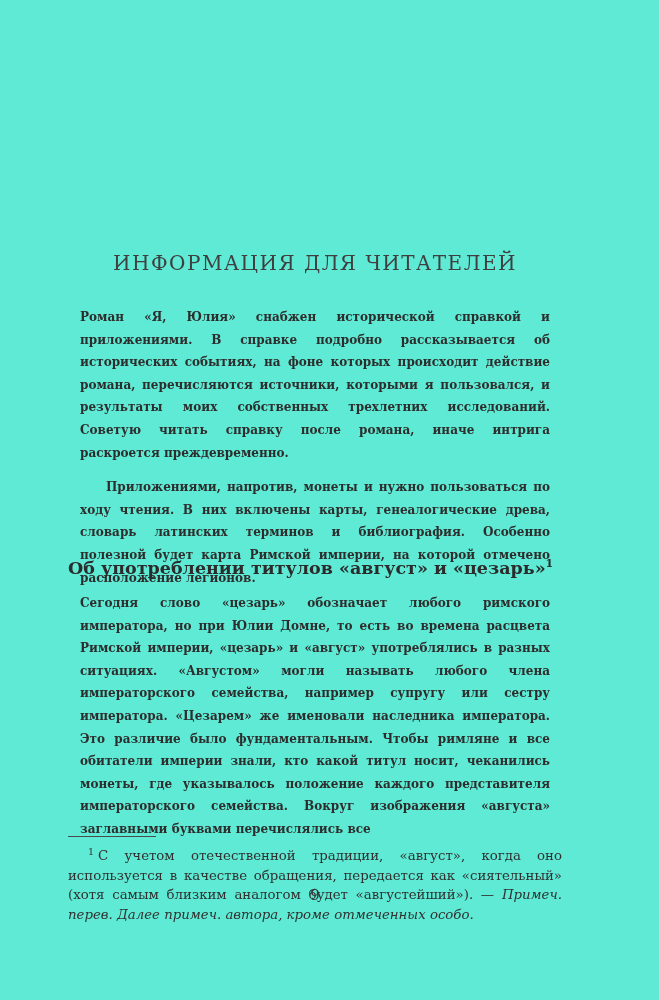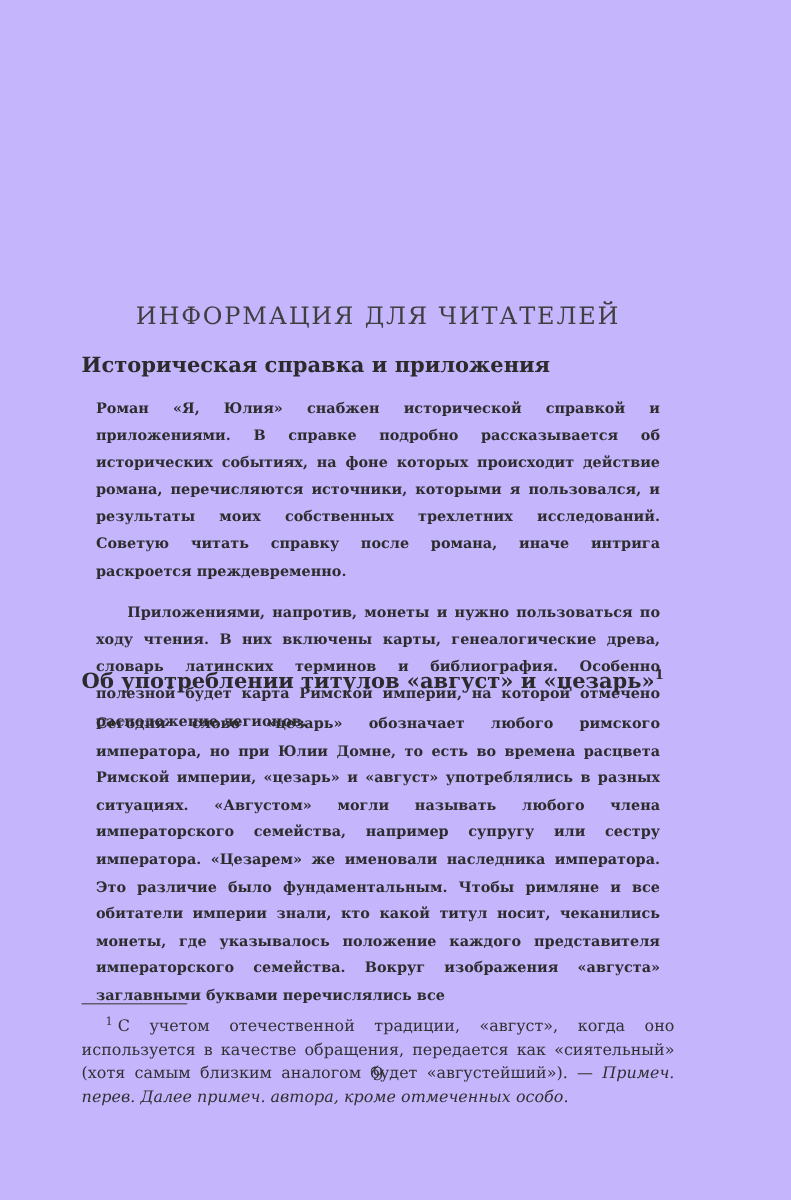--- a/index.html
+++ b/index.html
@@ -4,21 +4,21 @@
 <style>
   html, body {
     margin: 0;
     padding: 0;
     background: #ffffff;
   }
   .page {
     position: relative;
     width: 659px;
     height: 1000px;
-    background: #c4b5fd;
+    background: #5eead4;
     font-family: "DejaVu Serif", "Liberation Serif", serif;
     color: #2d2d2d;
     overflow: hidden;
   }
   .book-title {
     position: absolute;
     top: 251px;
     left: 68px;
     width: 494px;
     text-align: center;
@@ -93,21 +93,20 @@
   }
 </style>
 </head>
 <body>
 
 <div class="page">
 
   <h1 class="book-title">ИНФОРМАЦИЯ ДЛЯ ЧИТАТЕЛЕЙ</h1>
 
   <div class="section-1">
-    <h2 class="section-heading">Историческая справка и приложения</h2>
     <p class="body-par">Роман «Я, Юлия» снабжен исторической справкой и приложениями. В справке подробно рассказывается об исторических событиях, на фоне которых происходит действие романа, перечисляются источники, которыми я пользовался, и результаты моих собственных трехлетних исследований. Советую читать справку после романа, иначе интрига раскроется преждевременно.</p>
     <p class="body-par indent">Приложениями, напротив, монеты и нужно пользоваться по ходу чтения. В них включены карты, генеалогические древа, словарь латинских терминов и библиография. Особенно полезной будет карта Римской империи, на которой отмечено расположение легионов.</p>
   </div>
 
   <div class="section-2">
     <h2 class="section-heading"><span>Об употреблении титулов «август» и «цезарь»</span><sup>1</sup></h2>
     <p class="body-par">Сегодня слово «цезарь» обозначает любого римского императора, но при Юлии Домне, то есть во времена расцвета Римской империи, «цезарь» и «август» употреблялись в разных ситуациях. «Августом» могли называть любого члена императорского семейства, например супругу или сестру императора. «Цезарем» же именовали наследника императора. Это различие было фундаментальным. Чтобы римляне и все обитатели империи знали, кто какой титул носит, чеканились монеты, где указывалось положение каждого представителя императорского семейства. Вокруг изображения «августа» заглавными буквами перечислялись все</p>
   </div>
 
   <div class="footnote">

